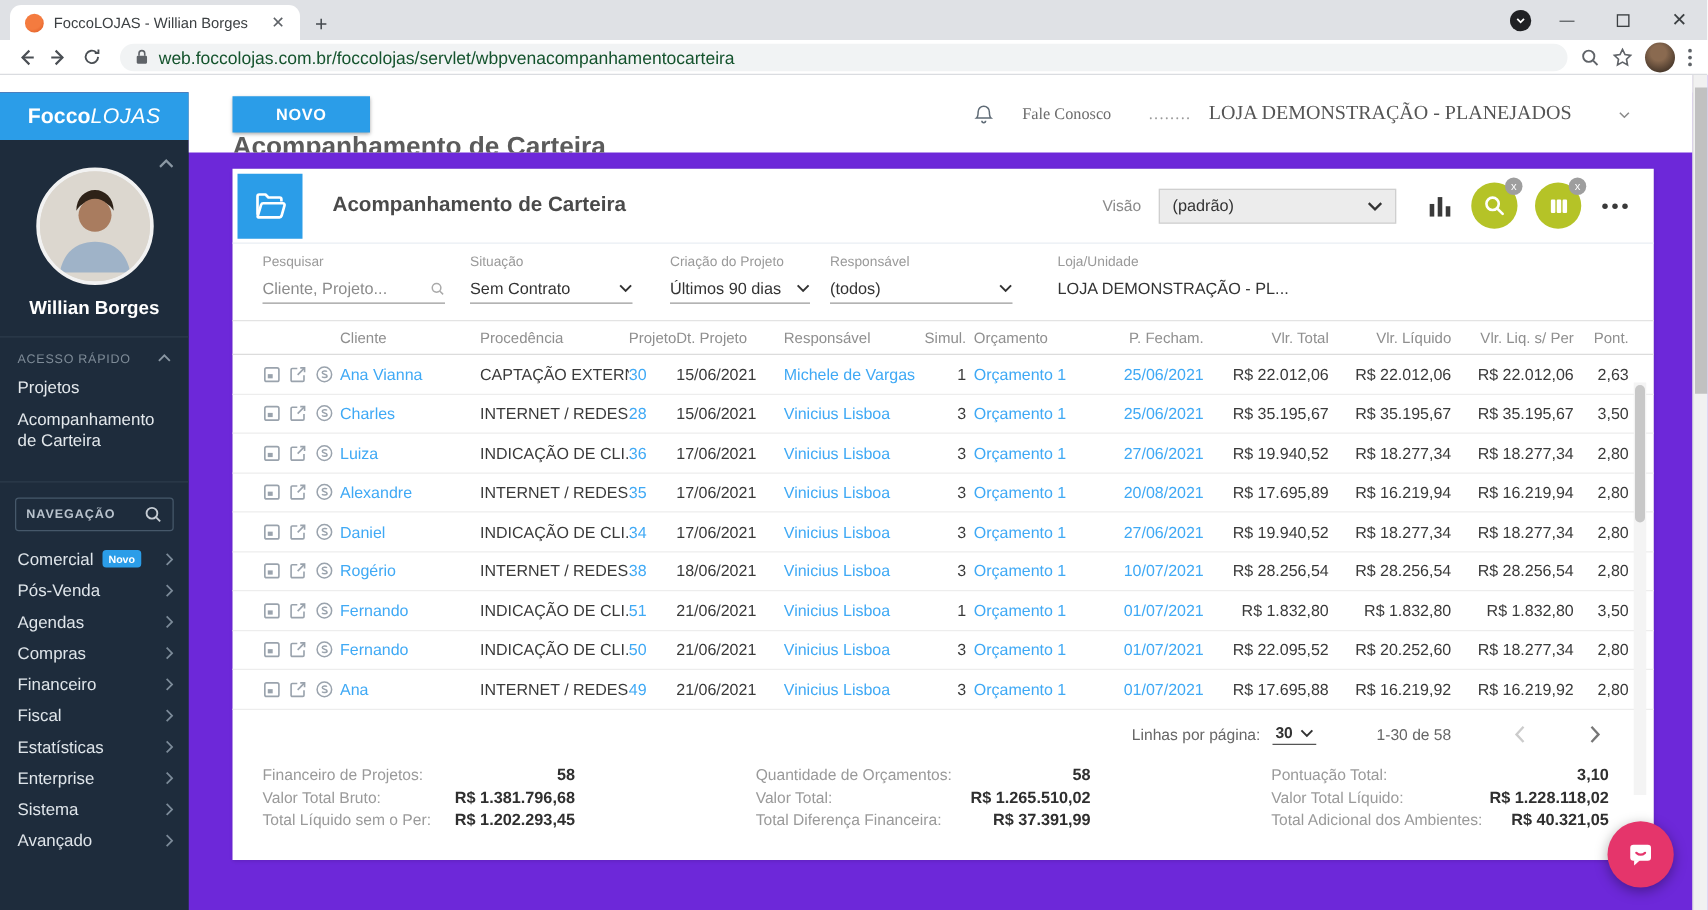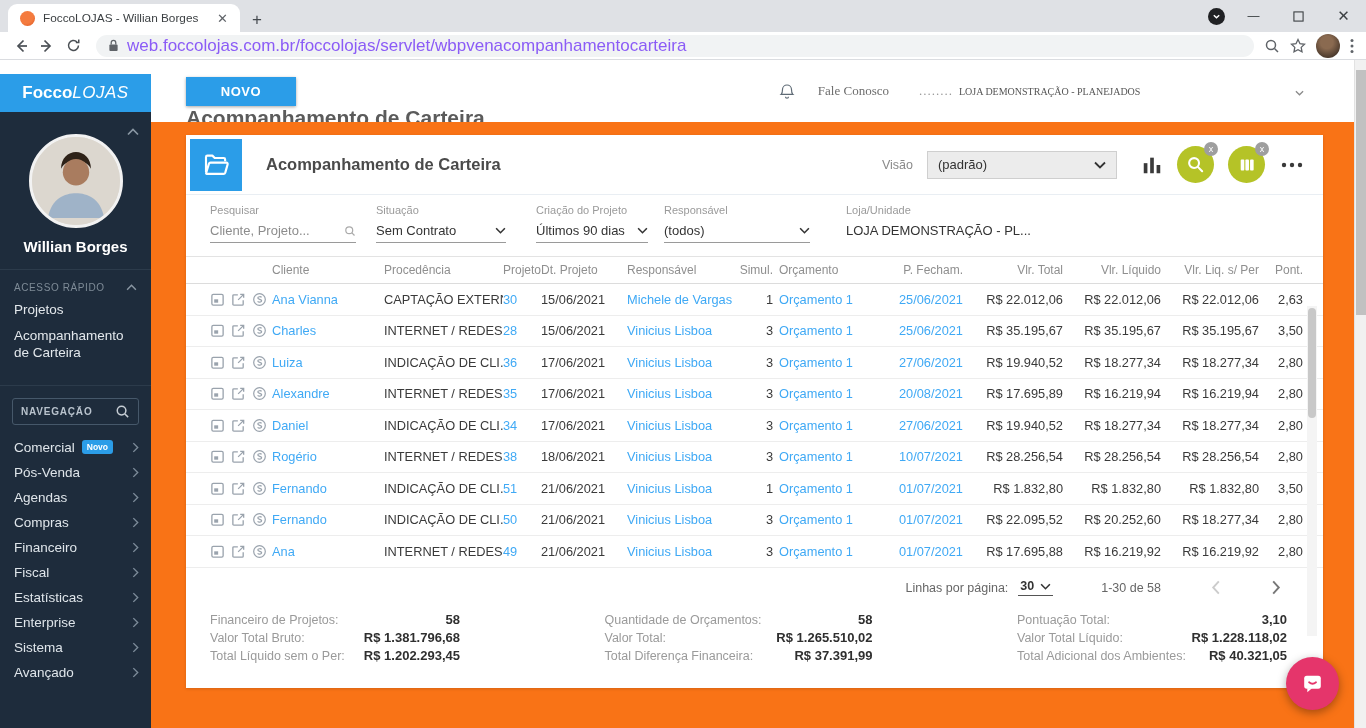--- a/index.html
+++ b/index.html
@@ -17,27 +17,27 @@
   .newtab { color:#454a4f; font-size:17px; margin:0 0 4px 12px; line-height:1; }
   .wincontrols { position:absolute; right:0; top:0; height:32px; display:flex; align-items:center; gap:0; }
   .wc { width:45px; height:32px; display:flex; align-items:center; justify-content:center; color:#3c4043; font-size:12px; }
   .wc-badge { width:17px; height:17px; border-radius:50%; background:#202124; color:#fff; display:flex;
               align-items:center; justify-content:center; font-size:10px; margin-right:6px; }
 
   
   .toolbar { height:28px; background:#fff; display:flex; align-items:center; padding:0 8px; border-bottom:1px solid #dadce0; }
   .navbtn { width:26px; height:24px; display:flex; align-items:center; justify-content:center; color:#5f6368; }
   .omnibox { flex:1; height:22px; background:#f1f3f4; border-radius:12px; margin:0 10px; display:flex; align-items:center; padding:0 12px; }
-  .url { font-size:17px; color:#8b5cf6; margin-left:8px; white-space:nowrap; }
+  .url { font-size:14px; color:#14532d; margin-left:8px; white-space:nowrap; }
   .tb-right { display:flex; align-items:center; gap:10px; padding-right:4px; }
   .tb-avatar { width:24px; height:24px; border-radius:50%;
                background:radial-gradient(circle at 45% 35%, #8a6a50 30%, #4a392c 75%); }
 
   
-  .page { position:absolute; top:60px; left:0; right:0; bottom:0; background:#f97316; }
+  .page { position:absolute; top:60px; left:0; right:0; bottom:0; background:#6d28d9; }
   .white-cap { position:absolute; top:0; left:0; right:12px; height:14px; background:#fff; }
   .win-scroll { position:absolute; top:0; right:0; width:12px; bottom:0; background:#f1f1f1; border-left:1px solid #e2e2e2; }
   .win-thumb { position:absolute; top:10px; left:1px; width:10px; height:245px; background:#c1c1c1; }
 
   
   .sidebar { position:absolute; left:0; top:14px; width:151px; bottom:0; background:var(--sidebar-bg); color:#dfe5ea; }
   .logo { height:38px; background:var(--accent-blue); display:flex; align-items:center; justify-content:center;
           color:#fff; font-size:17px; }
   .logo b { font-weight:700; } .logo i { font-weight:300; font-style:italic; letter-spacing:.5px; }
   .profile { position:relative; padding:8px 0 10px; text-align:center; }
@@ -65,21 +65,21 @@
   .main { position:absolute; left:151px; right:12px; top:0; bottom:0; }
   .topbar { position:relative; height:62px; background:#fff; display:flex; align-items:center; overflow:hidden; }
   .novo-btn { margin-left:35px; width:110px; height:29px; background:var(--accent-blue); color:#fff; border:0;
               font-weight:700; font-size:13px; letter-spacing:.5px; box-shadow:0 1px 3px rgba(0,0,0,.35);
               font-family:inherit; }
   .page-heading { position:absolute; left:35px; top:46px; font-size:21px; font-weight:700; color:#5b5b5b; white-space:nowrap; }
   .top-right { margin-left:auto; display:flex; align-items:center; padding-right:50px;font-family:Liberation Serif, serif; }
   .fale { font-size:13px; color:#6d6d6d; margin:0 0 0 22px; }
   .store-sel { display:flex; align-items:center; width:385px; margin-left:30px; }
   .store-dots { color:#9a9a9a; font-size:13px; letter-spacing:1px; }
-  .store-name { color:#555; font-size:10px; margin-left:6px; white-space:nowrap; }
+  .store-name { color:#555; font-size:16px; margin-left:14px; white-space:nowrap; }
   .store-caret { margin-left:auto; }
 
   
   .card { margin:13px 0 0 35px; width:1137px; height:553px; background:#fff; box-shadow:0 1px 3px rgba(0,0,0,.14);
           position:relative; }
   .card-head { height:60px; display:flex; align-items:center; border-bottom:1px solid #e9eef3; }
   .folder-block { width:52px; height:52px; margin:4px; background:var(--accent-blue); display:flex;
                   align-items:center; justify-content:center; }
   .card-title { margin-left:20px; font-size:16.5px; font-weight:700; color:#4a4a4a; }
   .head-right { margin-left:auto; display:flex; align-items:center; padding-right:20px; }

